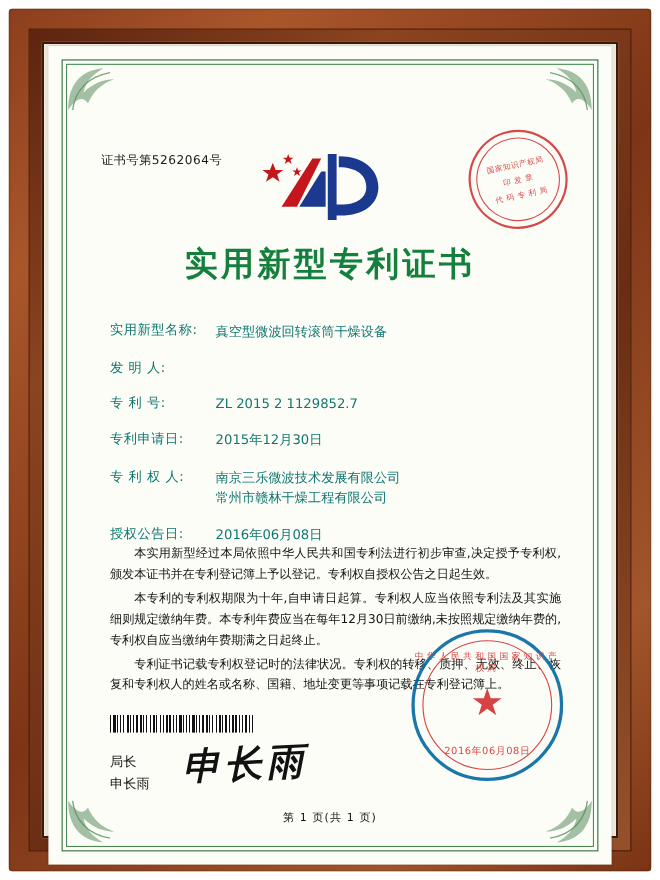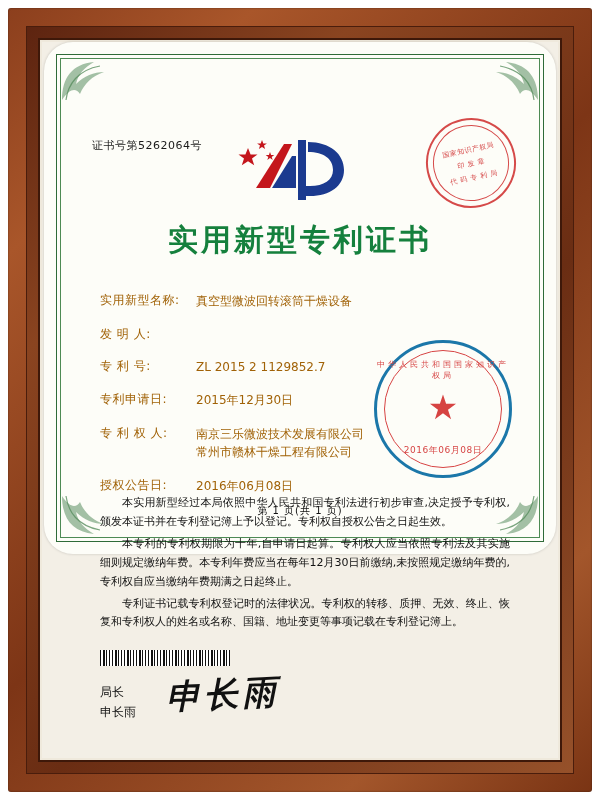--- a/index.html
+++ b/index.html
@@ -55,25 +55,24 @@
     background: #f3efe6;
     box-sizing: border-box;
   }
 
   
   .paper {
     position: absolute;
     left: 44px;
     top: 42px;
     width: 512px;
-    height: 512px;
+    height: 744px;
     background: #fdfdf8;
     box-sizing: border-box;
     box-shadow: 0 0 3px rgba(0,0,0,0.18);
-    border-radius: 29px;
   }
   .paper-border {
     position: absolute;
     left: 12px;
     top: 12px;
     right: 12px;
     bottom: 12px;
     border: 1px solid #2f6b38;
     box-sizing: border-box;
   }
@@ -164,21 +163,21 @@
     color: #15803d;
   }
 
   
   .fields {
     position: absolute;
     left: 56px;
     right: 48px;
     top: 250px;
     font-size: 12px;
-    color: #a16207;
+    color: #0f766e;
   }
   .field-row {
     display: flex;
     align-items: flex-start;
     margin-bottom: 15px;
   }
   .field-label {
     width: 96px;
     flex: 0 0 96px;
     letter-spacing: 0.5px;

